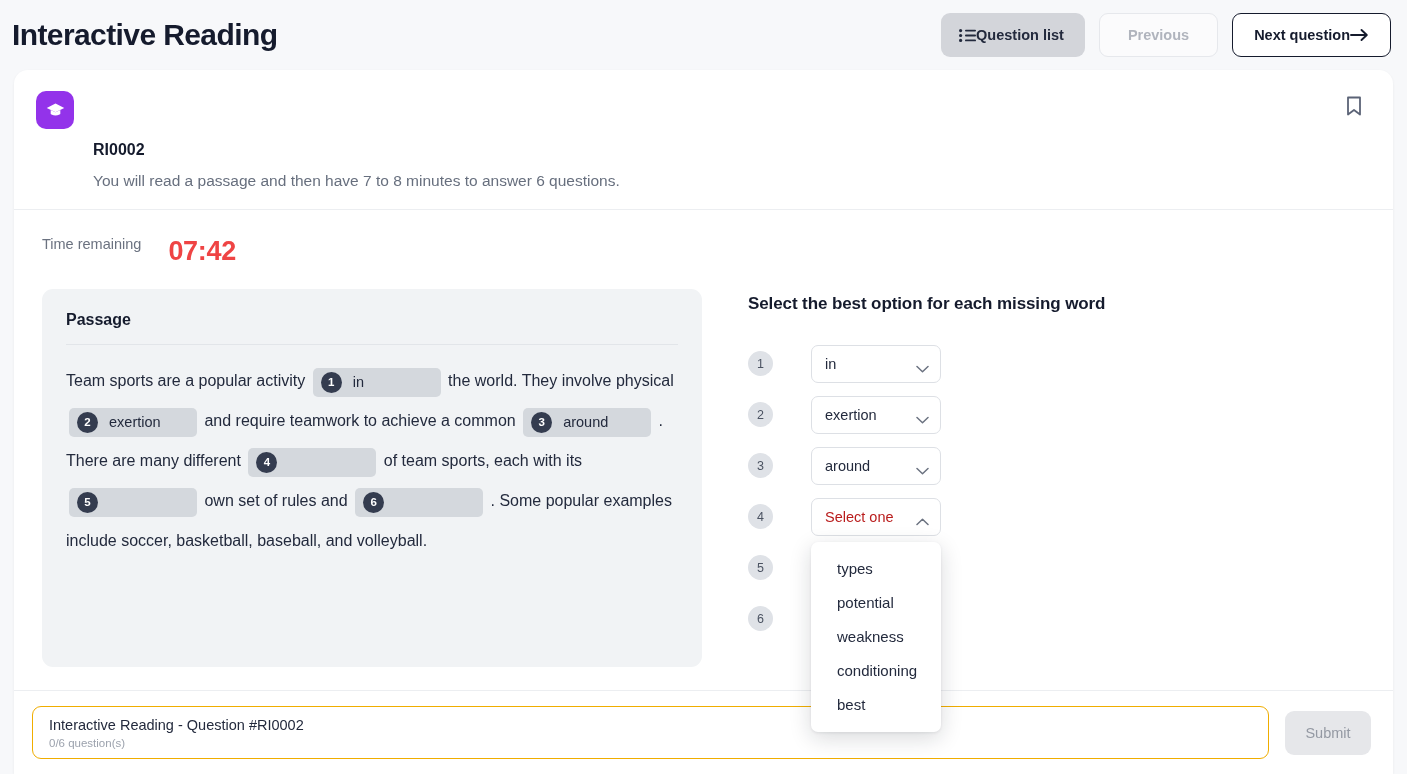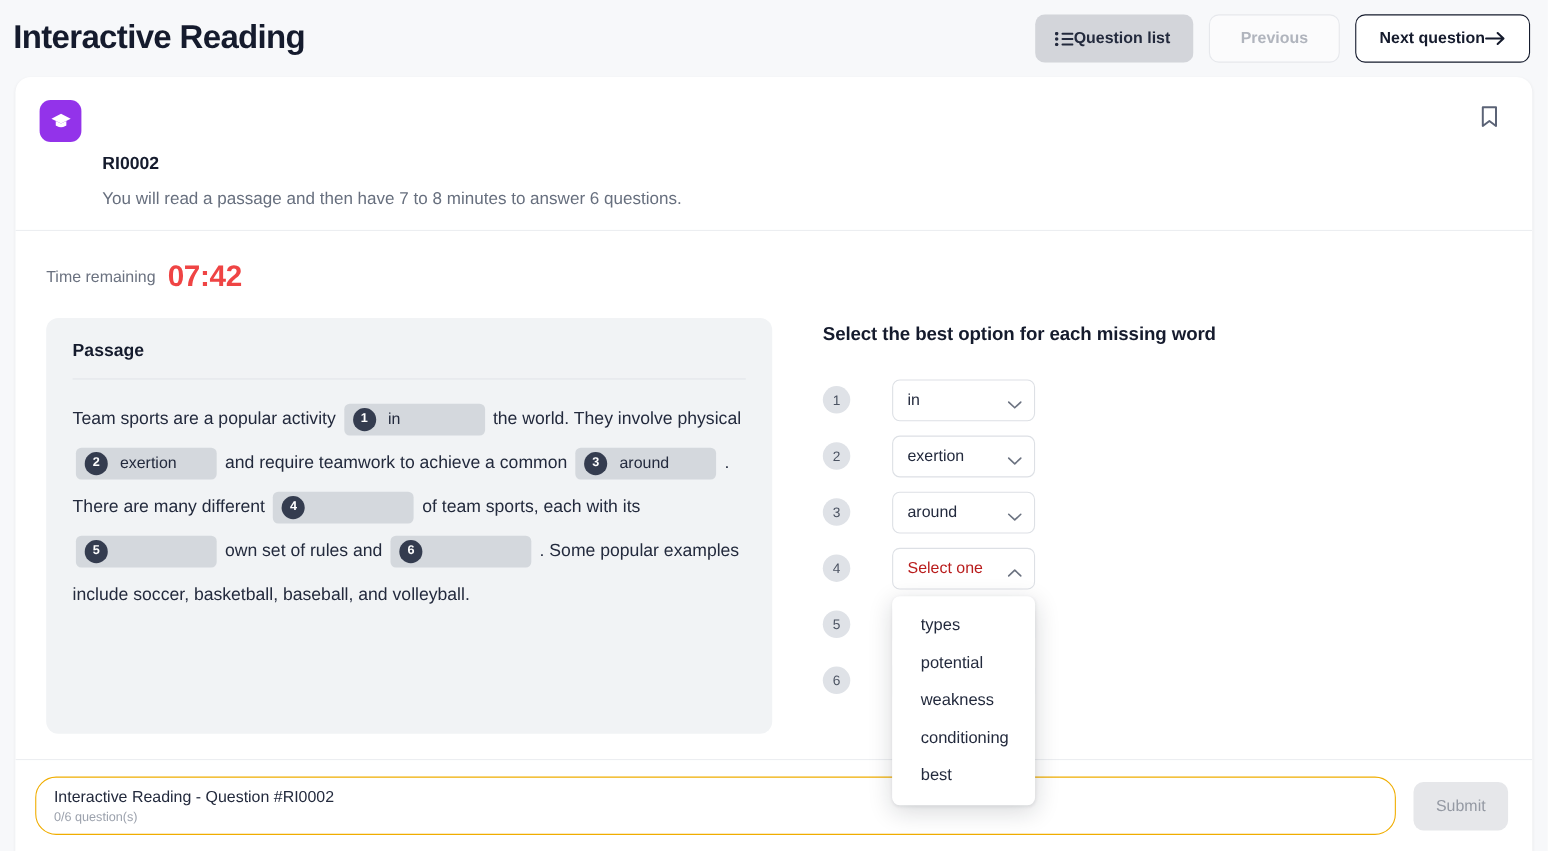--- a/index.html
+++ b/index.html
@@ -142,22 +142,23 @@
     border: none;
     cursor: pointer;
     display: flex;
     align-items: center;
     justify-content: center;
   }
 
   
   .timer-row {
     display: flex;
-    align-items: center;
+    align-items: flex-start;
     padding: 26px 0 0 28px;
+    gap: 16px;
   }
   .timer-label { font-size: 14.5px; color: #6b7280; }
   .timer-value {
     font-size: 27px;
     font-weight: 700;
     color: #ef4444;
     margin-left: 11px;
     letter-spacing: -0.3px;
   }
 
@@ -308,21 +309,21 @@
     align-items: center;
     padding: 0 22px 0 18px;
     gap: 16px;
     background: #ffffff;
   }
 
   .footer-box {
     flex: 1 1 auto;
     height: 53px;
     border: 1.4px solid #f0ad00;
-    border-radius: 19px;
+    border-radius: 9px;
     padding: 7px 16px;
     display: flex;
     flex-direction: column;
     justify-content: center;
   }
 
   .footer-title { font-size: 14.5px; color: #232a3d; line-height: 1.25; }
   .footer-sub { font-size: 11.5px; color: #9ca2ad; margin-top: 3px; }
 
   .btn-submit {

